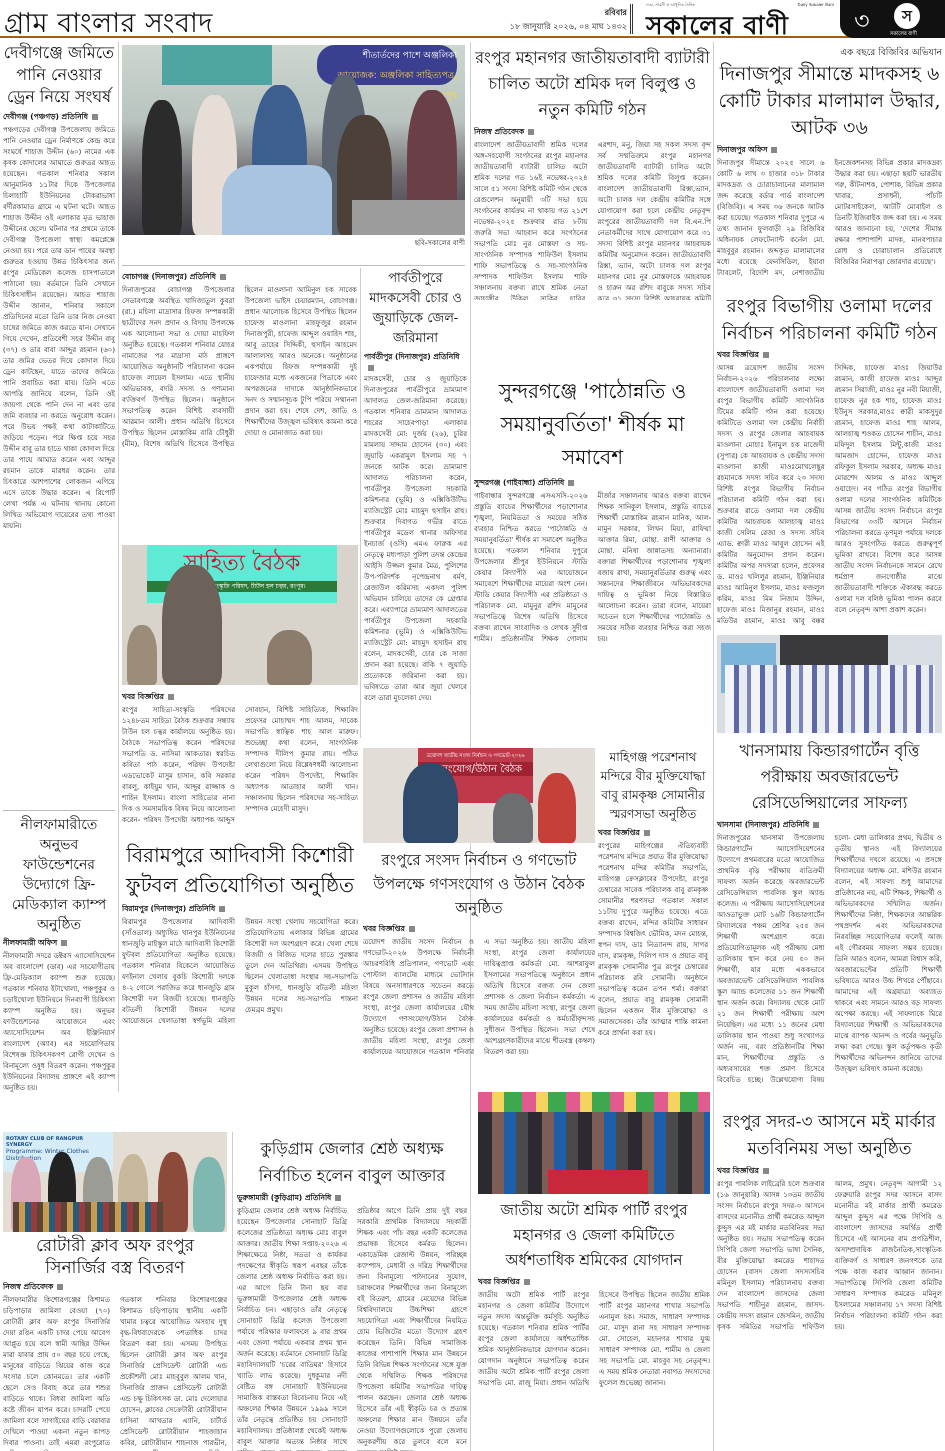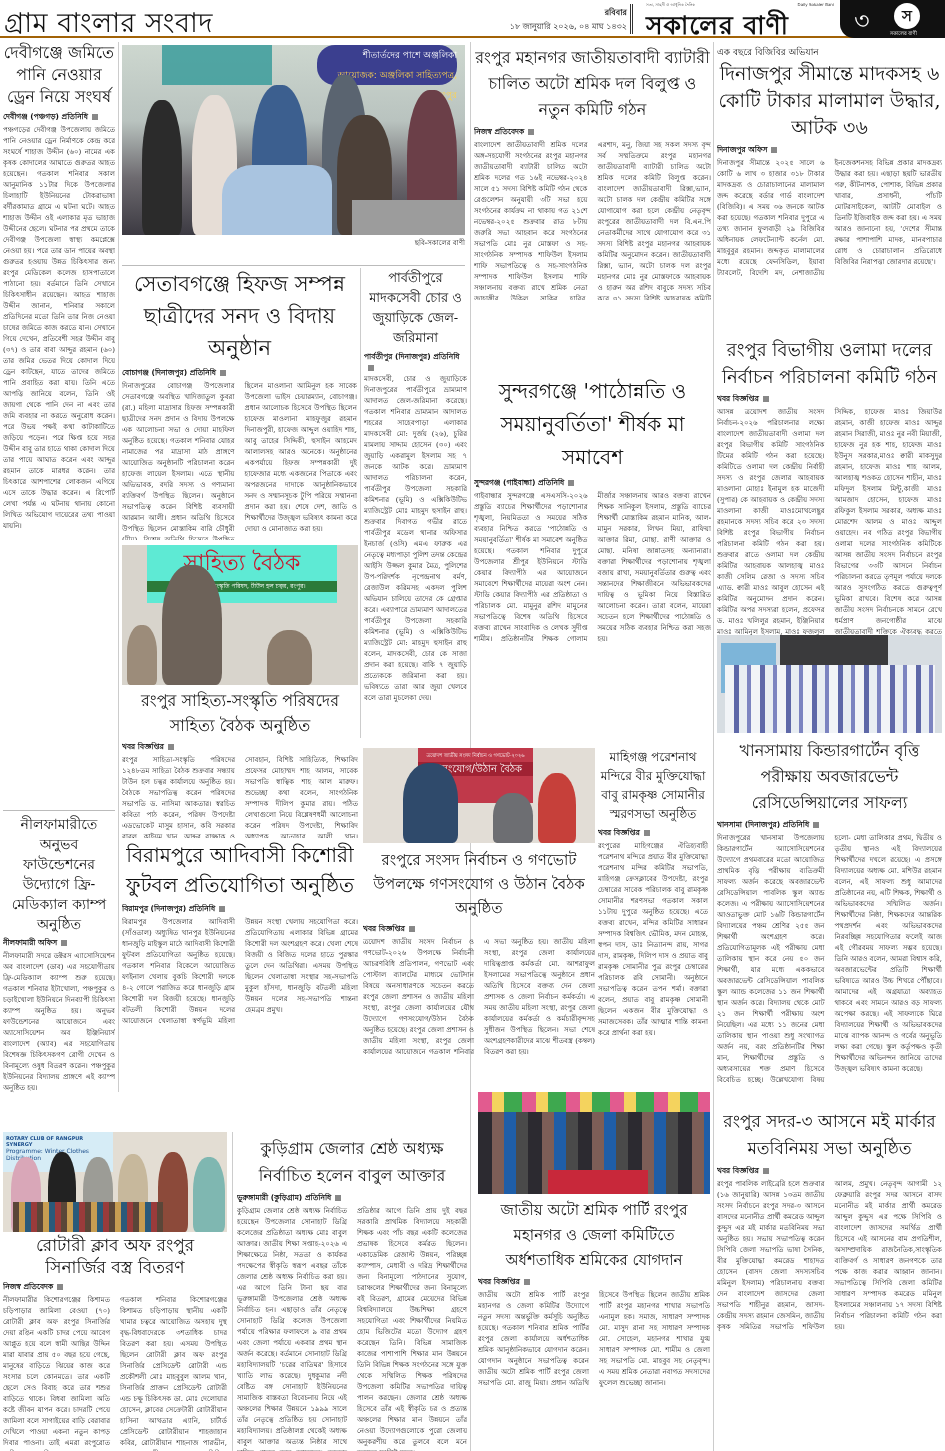--- a/index.html
+++ b/index.html
@@ -17,21 +17,21 @@
   .brand .tagline2 { position: absolute; right: 6px; top: 2px; font-size: 4px; color: #333; }
   .brand .name { position: absolute; left: 6px; top: 6px; font-family: "DejaVu Serif", serif; font-size: 25px; font-weight: bold; color: #111; letter-spacing: 1px; }
   .page-box { position: absolute; left: 840px; top: 0; width: 105px; height: 38px; background: #111; border-radius: 0 0 0 14px; }
   .page-num { position: absolute; left: 14px; top: 2px; font-size: 24px; color: #fff; font-family: "DejaVu Serif", serif; }
   .logo-circle { position: absolute; left: 54px; top: 3px; width: 26px; height: 26px; border-radius: 50%; background: #fff; color: #111; text-align: center; line-height: 26px; font-size: 15px; font-weight: bold; }
   .logo-caption { position: absolute; left: 50px; top: 30px; font-size: 5px; color: #fff; }
 
   
   .article { position: absolute; overflow: hidden; }
   .headline { font-family: "DejaVu Serif", serif; text-align: center; color: #111; line-height: 1.2; font-weight: normal; }
-  .kicker { font-family: "DejaVu Serif", serif; text-align: left; font-size: 12px; color: #111; }
+  .kicker { font-family: "DejaVu Serif", serif; text-align: right; font-size: 12px; color: #111; }
   .byline { font-size: 7.5px; font-weight: bold; margin: 3px 0 2px 0; color: #111; }
   .byline .sq { display: inline-block; width: 6px; height: 6px; background: #888; margin-left: 4px; vertical-align: middle; }
   .body { font-size: 7px; line-height: 11px; text-align: justify; color: #222; font-family: "DejaVu Serif", serif; }
   .cols2 { column-count: 2; column-gap: 10px; }
   .photo { position: absolute; overflow: hidden; }
   .caption { position: absolute; font-size: 7px; line-height: 11px; color: #222; font-family: "DejaVu Serif", serif; }
   .caption .credit { float: right; }
   .rule-h { position: absolute; height: 1px; background: #bbb; }
   .rule-v { position: absolute; width: 1px; background: #ccc; }
 
@@ -91,21 +91,20 @@
   <div class="figure" style="left:285px; top:45px; width:50px; height:145px; background:#6b3f48;"></div>
   <div style="position:absolute; left:100px; top:120px; width:110px; height:70px; background:#a9c4e0; border-radius:30px 20px 0 0;"></div>
   <div style="position:absolute; left:230px; top:155px; width:113px; height:35px; background:#9c9c9c;"></div>
 </figure>
 <div class="caption" style="left:122px; top:238px; width:343px;">
   <span class="credit">ছবি-সকালের বাণী</span>
 </div>
 <div class="rule-h" style="left:122px; top:265px; width:343px;"></div>
 
 <article class="article" style="left:122px; top:268px; width:235px; height:272px;">
-  <h2 class="headline" style="font-size:21px; line-height:32px;">সেতাবগঞ্জে হিফজ সম্পন্ন ছাত্রীদের সনদ ও বিদায় অনুষ্ঠান</h2>
   <div class="byline"><span>বোচাগঞ্জ (দিনাজপুর) প্রতিনিধি</span><span class="sq"></span></div>
   <p class="body cols2">দিনাজপুরের বোচাগঞ্জ উপজেলার সেতাবগঞ্জে অবস্থিত খাদিজাতুল কুবরা (রা.) মহিলা মাদ্রাসার হিফজ সম্পন্নকারী ছাত্রীদের সনদ প্রদান ও বিদায় উপলক্ষে এক আলোচনা সভা ও দোয়া মাহফিল অনুষ্ঠিত হয়েছে। গতকাল শনিবার যোহর নামাজের পর মাদ্রাসা মাঠ প্রাঙ্গণে আয়োজিত অনুষ্ঠানটি পরিচালনা করেন হাফেজ লায়েল ইসলাম। এতে স্থানীয় অভিভাবক, বদরি সদস্য ও গণ্যমান্য ব্যক্তিবর্গ উপস্থিত ছিলেন। অনুষ্ঠানে সভাপতিত্ব করেন বিশিষ্ট ব্যবসায়ী আরমান আলী। প্রধান অতিথি হিসেবে উপস্থিত ছিলেন মোস্তাকিম বারি চৌধুরী (মীম), বিশেষ অতিথি হিসেবে উপস্থিত ছিলেন মাওলানা আমিনুল হক সাবেক উপজেলা ভাইস চেয়ারম্যান, বোচাগঞ্জ। প্রধান আলোচক হিসেবে উপস্থিত ছিলেন হাফেজ মাওলানা মাহফুজুর রহমান দিনাজপুরী, হাফেজ আব্দুল ওয়াহিদ শাহ, আবু তাহের সিদ্দিকী, হুসাইন আহমেদ আলালসহ আরও অনেকে। অনুষ্ঠানের একপর্যায়ে হিফজ সম্পন্নকারী দুই হাফেজার মধ্যে একজনের পিতাকে এবং অপরজনের দাদাকে আনুষ্ঠানিকভাবে সনদ ও সম্মানসূচক টুপি পরিয়ে সম্মাননা প্রদান করা হয়। শেষে দেশ, জাতি ও শিক্ষার্থীদের উজ্জ্বল ভবিষ্যৎ কামনা করে দোয়া ও মোনাজাত করা হয়।</p>
 </article>
 <div class="rule-v" style="left:360px; top:268px; height:470px;"></div>
 
 <article class="article" style="left:364px; top:268px; width:103px; height:470px;">
   <h2 class="headline" style="font-size:13px; line-height:20px;">পার্বতীপুরে মাদকসেবী চোর ও জুয়াড়িকে জেল-জরিমানা</h2>
   <div class="byline"><span>পার্বতীপুর (দিনাজপুর) প্রতিনিধি</span><span class="sq"></span></div>
   <p class="body">মাদকসেবী, চোর ও জুয়াড়িকে দিনাজপুরের পার্বতীপুরে ভ্রাম্যমাণ আদালত জেল-জরিমানা করেছে। গতকাল শনিবার ভ্রাম্যমান আদালত শহরের সাহেবপাড়া এলাকার মাদকসেবী মো: দুর্জয় (২৬), চুরির মামলায় সাদ্দাম হোসেন (৩০) এবং জুয়াড়ি একরামুল ইসলাম সহ ৭ জনকে আটক করে। ভ্রাম্যমাণ আদালত পরিচালনা করেন, পার্বতীপুর উপজেলা সহকারি কমিশনার (ভূমি) ও এক্সিকিউটিভ ম্যাজিস্ট্রেট মোঃ মাহমুদ হুসাইন রাহু। শুক্রবার দিবাগত গভীর রাতে পার্বতীপুর মডেল থানার অফিসার ইনচার্জ (ওসি) এমএ ফারুক এর নেতৃত্বে মধ্যপাড়া পুলিশ তদন্ত কেন্দ্রের আইসি উজ্জল কুমার মৈত্র, পুলিশের উপ-পরিদর্শক নৃপেন্দ্রনাথ বর্মণ, রেজাউল করিমসহ একদল পুলিশ অভিযান চালিয়ে তাদের কে গ্রেপ্তার করে। এব্যাপারে ভ্রাম্যমাণ আদালতের পার্বতীপুর উপজেলা সহকারি কমিশনার (ভূমি) ও এক্সিকিউটিভ ম্যাজিস্ট্রেট মো: মাহমুদ হুসাইন রাহু বলেন, মাদকসেবী, চোর কে সাজা প্রদান করা হয়েছে। বাকি ৭ জুয়াড়ি প্রত্যেককে জরিমানা করা হয়। ভবিষ্যতে তারা আর জুয়া খেলবে বলে তারা মুচলেকা দেয়।</p>
 </article>
@@ -113,21 +112,20 @@
 <figure class="photo" style="left:122px; top:545px; width:236px; height:140px; background:#d8d4cc;">
   <div class="ph-banner-green" style="left:25px; top:0; width:190px; height:58px; background:#5eead4;">
     <div style="font-size:22px; color:#c8142b; font-family:'DejaVu Serif',serif; line-height:36px;">সাহিত্য বৈঠক</div>
     <div style="font-size:6px; color:#fff; background:#2b7a3a;">রংপুর সাহিত্য-সংস্কৃতি পরিষদ, টাউন হল চত্বর, রংপুর।</div>
   </div>
   <div class="figure" style="left:40px; top:20px; width:60px; height:120px; background:#6d6259;"></div>
   <div class="figure" style="left:145px; top:85px; width:45px; height:55px; background:#8c7c6c;"></div>
   <div class="figure" style="left:5px; top:80px; width:30px; height:60px; background:#9c8c7a;"></div>
 </figure>
 <article class="article" style="left:122px; top:688px; width:236px; height:150px;">
-  <h2 class="headline" style="font-size:16px; line-height:25px;">রংপুর সাহিত্য-সংস্কৃতি পরিষদের সাহিত্য বৈঠক অনুষ্ঠিত</h2>
   <div class="byline"><span>খবর বিজ্ঞপ্তির</span><span class="sq"></span></div>
   <p class="body cols2">রংপুর সাহিত্য-সংস্কৃতি পরিষদের ১২৪৮তম সাহিত্য বৈঠক শুক্রবার সন্ধ্যায় টাউন হল চত্বর কার্যালয়ে অনুষ্ঠিত হয়। বৈঠকে সভাপতিত্ব করেন পরিষদের সভাপতি ড. নাসিমা আকতার। স্বরচিত কবিতা পাঠ করেন, পরিষদ উপদেষ্টা এডভোকেট মাসুম হাসান, কবি সরকার বাবলু, কাইয়ুম খান, আব্দুর রাজ্জাক ও শাহিন ইসলাম। বাংলা সাহিত্যের নানা দিক ও সমসাময়িক বিষয় নিয়ে আলোচনা করেন- পরিষদ উপদেষ্টা অধ্যাপক আব্দুস সোবহান, বিশিষ্ট সাহিত্যিক, শিক্ষাবিদ প্রফেসর মোহাম্মদ শাহ আলম, সাবেক সভাপতি স্বাত্বিক শাহ আল মারুফ। শুভেচ্ছা কথা বলেন, সাংগঠনিক সম্পাদক দীলিপ কুমার রায়। পঠিত লেখাগুলো নিয়ে বিশ্লেষণধর্মী আলোচনা করেন পরিষদ উপদেষ্টা, শিক্ষাবিদ অধ্যাপক আতাহার আলী খান। সঞ্চালনায় ছিলেন পরিষদের সহ-সাহিত্য সম্পাদক মেহেদী মাসুদ।</p>
 </article>
 
 <article class="article" style="left:122px; top:840px; width:236px; height:262px;">
   <h2 class="headline" style="font-size:20px; line-height:30px;">বিরামপুরে আদিবাসী কিশোরী ফুটবল প্রতিযোগিতা অনুষ্ঠিত</h2>
   <div class="byline"><span>বিরামপুর (দিনাজপুর) প্রতিনিধি</span><span class="sq"></span></div>
   <p class="body cols2">বিরামপুর উপজেলার আদিবাসী (সাঁওতাল) অধ্যুষিত খানপুর ইউনিয়নের ধানজুড়ি মাইস্কুল মাঠে আদিবাসী কিশোরী ফুটবল প্রতিযোগিতা অনুষ্ঠিত হয়েছে। গতকাল শনিবার বিকেলে আয়োজিত ফাইনাল খেলায় বুকচি কিশোরী দলকে ৪-২ গোলে পরাজিত করে ধানজুড়ি গ্রাম কিশোরী দল বিজয়ী হয়েছে। ধানজুড়ি বটতলী কিশোরী উন্নয়ন দলের আয়োজনে খেলাতাস্বা স্বর্ণভূমি মহিলা উন্নয়ন সংস্থা খেলায় সহযোগিতা করে। প্রতিযোগিতায় এলাকার বিভিন্ন গ্রামের কিশোরী দল অংশগ্রহণ করে। খেলা শেষে বিজয়ী ও বিজিত দলের হাতে পুরস্কার তুলে দেন অতিথিরা। এসময় উপস্থিত ছিলেন খেলাতাস্বা সংস্থার সহ-সভাপতি মুকুল হাঁসদা, ধানজুড়ি বটতলী মহিলা উন্নয়ন দলের সহ-সভাপতি শান্তনা হেমব্রম প্রমুখ।</p>
 </article>
 
@@ -193,21 +191,21 @@
 <div class="rule-v" style="left:713px; top:42px; height:1050px;"></div>
 
 <article class="article" style="left:717px; top:45px; width:225px; height:245px;">
   <div class="kicker" style="font-size:9px;">এক বছরে বিজিবির অভিযান</div>
   <h2 class="headline" style="font-size:19px; line-height:27px;">দিনাজপুর সীমান্তে মাদকসহ ৬ কোটি টাকার মালামাল উদ্ধার, আটক ৩৬</h2>
   <div class="byline"><span>দিনাজপুর অফিস</span><span class="sq"></span></div>
   <p class="body cols2">দিনাজপুর সীমান্তে ২০২৫ সালে ৬ কোটি ৬ লাখ ৩ হাজার ৩১৮ টাকার মাদকদ্রব্য ও চোরাচালানের মালামাল জব্দ করেছে বর্ডার গার্ড বাংলাদেশ (বিজিবি)। এ সময় ৩৬ জনকে আটক করা হয়েছে। গতকাল শনিবার দুপুরে এ তথ্য জানান ফুলবাড়ী ২৯ বিজিবির অধিনায়ক লেফটেন্যান্ট কর্নেল মো. মাহবুবুর রহমান। জব্দকৃত মালামালের মধ্যে রয়েছে ফেনসিডিল, ইয়াবা ট্যাবলেট, বিদেশি মদ, নেশাজাতীয় ইনজেকশনসহ বিভিন্ন প্রকার মাদকদ্রব্য উদ্ধার করা হয়। এছাড়া ছয়টি ভারতীয় গরু, কীটনাশক, পোশাক, বিভিন্ন প্রকার খাবার, প্রসাধনী, পাঁচটি মোটরসাইকেল, আটটি মোবাইল ও তিনটি ইজিবাইক জব্দ করা হয়। এ সময় আরও জানানো হয়, 'দেশের সীমান্ত রক্ষার পাশাপাশি মাদক, মানবপাচার রোধ ও চোরাচালান প্রতিরোধে বিজিবির নিরাপত্তা জোরদার রয়েছে'।</p>
 </article>
 
 <article class="article" style="left:717px; top:292px; width:225px; height:343px;">
-  <h2 class="headline" style="font-size:18px; line-height:27px;margin-top:44px;">রংপুর বিভাগীয় ওলামা দলের নির্বাচন পরিচালনা কমিটি গঠন</h2>
+  <h2 class="headline" style="font-size:18px; line-height:27px;">রংপুর বিভাগীয় ওলামা দলের নির্বাচন পরিচালনা কমিটি গঠন</h2>
   <div class="byline"><span>খবর বিজ্ঞপ্তির</span><span class="sq"></span></div>
   <p class="body cols2">আসন্ন ত্রয়োদশ জাতীয় সংসদ নির্বাচন-২০২৬ পরিচালনার লক্ষ্যে বাংলাদেশ জাতীয়তাবাদী ওলামা দল রংপুর বিভাগীয় কমিটি সাংগঠনিক টিমের কমিটি গঠন করা হয়েছে। কমিটিতে ওলামা দল কেন্দ্রীয় নির্বাহী সদস্য ও রংপুর জেলার আহবায়ক মাওলানা মোহাঃ ইনামুল হক মাজেদী (সুপার) কে আহবায়ক ও কেন্দ্রীয় সদস্য মাওলানা কাজী মাওঃমোখলেছুর রহমানকে সদস্য সচিব করে ২৩ সদস্য বিশিষ্ট রংপুর বিভাগীয় নির্বাচন পরিচালনা কমিটি গঠন করা হয়। শুক্রবার রাতে ওলামা দল কেন্দ্রীয় কমিটির আহবায়ক আলহাজ্ব মাওঃ কাজী সেলিম রেজা ও সদস্য সচিব এ্যাড. ক্বারী মাওঃ আবুল হোসেন এই কমিটির অনুমোদন প্রদান করেন। কমিটির অপর সদস্যরা হলেন, প্রফেসর ড. মাওঃ খলিলুর রহমান, ইঞ্জিনিয়ার মাওঃ আমিনুল ইসলাম, মাওঃ ফজলুল করিম, মাওঃ মিম নিজাম উদ্দিন, হাফেজ মাওঃ মিজানুর রহমান, মাওঃ মতিউর রহমান, মাওঃ আবু বক্কর সিদ্দিক, হাফেজ মাওঃ জিয়াউর রহমান, কাজী হাফেজ মাওঃ আব্দুর রহমান সিরাজী, মাওঃ নুর নবী মিয়াজী, হাফেজ নুর হক শাহ, হাফেজ মাওঃ ইউনুস সরকার,মাওঃ ক্বারী মাকসুদুর রহমান, হাফেজ মাওঃ শাহ আলম, আলহাজ্ব শওকত হোসেন শাহীন, মাওঃ মফিদুল ইসলাম মিন্টু,কাজী মাওঃ আমজাদ হোসেন, হাফেজ মাওঃ রফিকুল ইসলাম সরকার, অধ্যক্ষ মাওঃ মোরশেদ আলম ও মাওঃ আব্দুল ওয়াহেদ। নব গঠিত রংপুর বিভাগীয় ওলামা দলের সাংগঠনিক কমিটিকে আসন্ন জাতীয় সংসদ নির্বাচনে রংপুর বিভাগের ৩৩টি আসনে নির্বাচন পরিচালনা করতে তৃণমূল পর্যায়ে দলকে আরও সুসংগঠিত করতে গুরুত্বপূর্ণ ভূমিকা রাখবে। বিশেষ করে আসন্ন জাতীয় সংসদ নির্বাচনকে সামনে রেখে ধর্মপ্রাণ জনগোষ্ঠীর মাঝে জাতীয়তাবাদী শক্তিকে ঐক্যবদ্ধ করতে ওলামা দল বলিষ্ঠ ভূমিকা পালন করবে বলে নেতৃবৃন্দ আশা প্রকাশ করেন।</p>
 </article>
 
 <figure class="photo" style="left:717px; top:635px; width:225px; height:98px; background:#d7dde2;">
   <div style="position:absolute; left:63px; top:0; width:108px; height:60px; background:#3a3a3c;"></div>
   <div style="position:absolute; left:4px; top:8px; width:55px; height:50px; background:#7db5d9;"></div>
   <div style="position:absolute; left:8px; top:30px; width:210px; height:68px; background:repeating-linear-gradient(90deg,#f2f4f7 0 9px,#5e68a8 9px 14px,#e8edf2 14px 22px,#7c84c0 22px 26px);"></div>
 </figure>
 <article class="article" style="left:717px; top:738px; width:225px; height:350px;">

